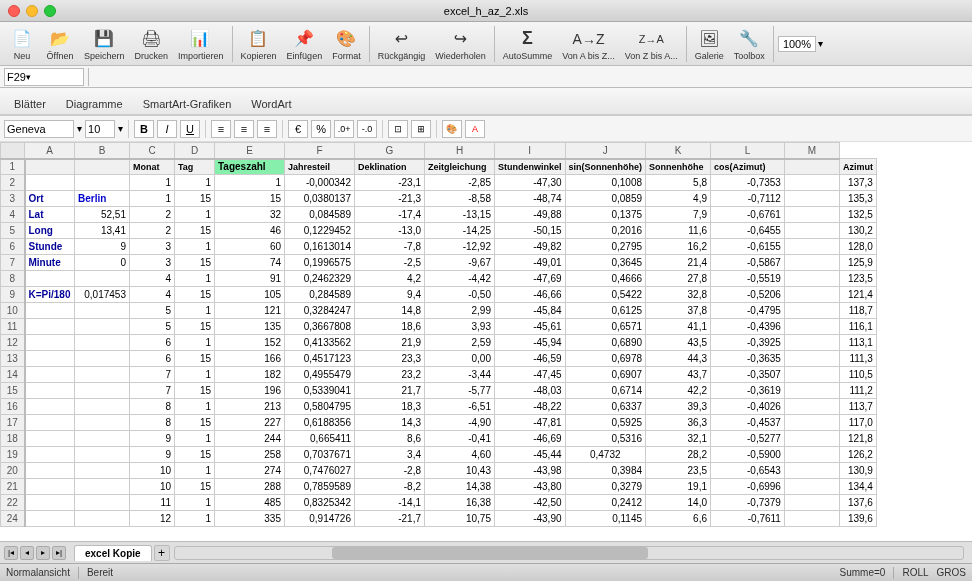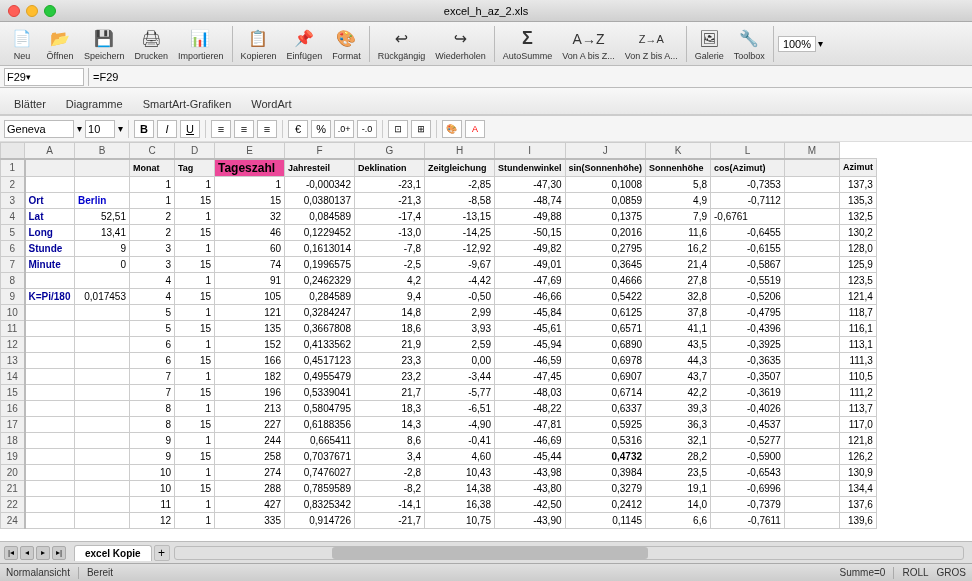--- a/index.html
+++ b/index.html
@@ -306,21 +306,20 @@
     <span style="font-size:10px;cursor:pointer;">▾</span>
   </div>
 </div>
 
 <div id="formulabar">
   <div id="namebox">
     <span>F29</span>
     <span id="namebox-dropdown">▾</span>
   </div>
   <div id="formula-sep"></div>
-  <input id="formulainput" type="text" value="=F29" style="">
 </div>
 
 <div id="ribbon">
   <div class="ribbon-tab">Blätter</div>
   <div class="ribbon-tab">Diagramme</div>
   <div class="ribbon-tab">SmartArt-Grafiken</div>
   <div class="ribbon-tab">WordArt</div>
 </div>
 
 <div id="fontbar">
@@ -376,21 +375,21 @@
           <th class="col-header" style="width:55px;">M</th>
         </tr>
       </thead>
       <tbody id="sheet-body">
       <tr>
             <td class="row-header">1</td>
             <td style="font-weight: bold; background: rgb(240, 240, 240); font-size: 9px;"></td>
             <td style="font-weight: bold; background: rgb(240, 240, 240); font-size: 9px;"></td>
             <td style="font-weight: bold; background: rgb(240, 240, 240); font-size: 9px;">Monat</td>
             <td style="font-weight: bold; background: rgb(240, 240, 240); font-size: 9px;">Tag</td>
-            <td style="font-weight: bold; background: #ec4899; font-size: 12px;">Tageszahl</td>
+            <td style="font-weight: bold; background: #86efac; font-size: 10px;">Tageszahl</td>
             <td style="font-weight: bold; background: rgb(240, 240, 240); font-size: 9px;">Jahresteil</td>
             <td style="font-weight: bold; background: rgb(240, 240, 240); font-size: 9px;">Deklination</td>
             <td style="font-weight: bold; background: rgb(240, 240, 240); font-size: 9px;">Zeitgleichung</td>
             <td style="font-weight: bold; background: rgb(240, 240, 240); font-size: 9px;">Stundenwinkel</td>
             <td style="font-weight: bold; background: rgb(240, 240, 240); font-size: 9px;">sin(Sonnenhöhe)</td>
             <td style="font-weight: bold; background: rgb(240, 240, 240); font-size: 9px;">Sonnenhöhe</td>
             <td style="font-weight: bold; background: rgb(240, 240, 240); font-size: 9px;">cos(Azimut)</td>
             <td style="font-weight: bold; background: rgb(240, 240, 240); font-size: 9px;"></td>
             <td style="font-weight: bold; background: rgb(240, 240, 240); font-size: 9px;">Azimut</td>
           </tr>
@@ -434,21 +433,21 @@
             <td style="text-align: right;">52,51</td>
             <td style="text-align: right;">2</td>
             <td style="text-align: right;">1</td>
             <td style="text-align: right;">32</td>
             <td style="text-align: right;">0,084589</td>
             <td style="text-align: right;">-17,4</td>
             <td style="text-align: right;">-13,15</td>
             <td style="text-align: right;">-49,88</td>
             <td style="text-align: right;">0,1375</td>
             <td style="text-align: right;">7,9</td>
-            <td style="text-align: left;">-0,6761</td>
+            <td style="text-align: right;">-0,6761</td>
             <td></td>
             <td style="text-align: right;">132,5</td>
           </tr>
           <tr>
             <td class="row-header">5</td>
             <td style="color: rgb(0, 0, 153); font-weight: bold;">Long</td>
             <td style="text-align: right;">13,41</td>
             <td style="text-align: right;">2</td>
             <td style="text-align: right;">15</td>
             <td style="text-align: right;">46</td>
@@ -687,21 +686,21 @@
             <td class="row-header">19</td>
             <td></td>
             <td></td>
             <td style="text-align: right;">9</td>
             <td style="text-align: right;">15</td>
             <td style="text-align: right;">258</td>
             <td style="text-align: right;">0,7037671</td>
             <td style="text-align: right;">3,4</td>
             <td style="text-align: right;">4,60</td>
             <td style="text-align: right;">-45,44</td>
-            <td style="text-align: right; font-weight: bold;">0,4732</td>
+            <td style="text-align: center;">0,4732</td>
             <td style="text-align: right;">28,2</td>
             <td style="text-align: right;">-0,5900</td>
             <td></td>
             <td style="text-align: right;">126,2</td>
           </tr>
           <tr>
             <td class="row-header">20</td>
             <td></td>
             <td></td>
             <td style="text-align: right;">10</td>
@@ -733,21 +732,21 @@
             <td style="text-align: right;">-0,6996</td>
             <td></td>
             <td style="text-align: right;">134,4</td>
           </tr>
           <tr>
             <td class="row-header">22</td>
             <td></td>
             <td></td>
             <td style="text-align: right;">11</td>
             <td style="text-align: right;">1</td>
-            <td style="text-align: right;">427</td>
+            <td style="text-align: right;">485</td>
             <td style="text-align: right;">0,8325342</td>
             <td style="text-align: right;">-14,1</td>
             <td style="text-align: right;">16,38</td>
             <td style="text-align: right;">-42,50</td>
             <td style="text-align: right;">0,2412</td>
             <td style="text-align: right;">14,0</td>
             <td style="text-align: right;">-0,7379</td>
             <td></td>
             <td style="text-align: right;">137,6</td>
           </tr>

